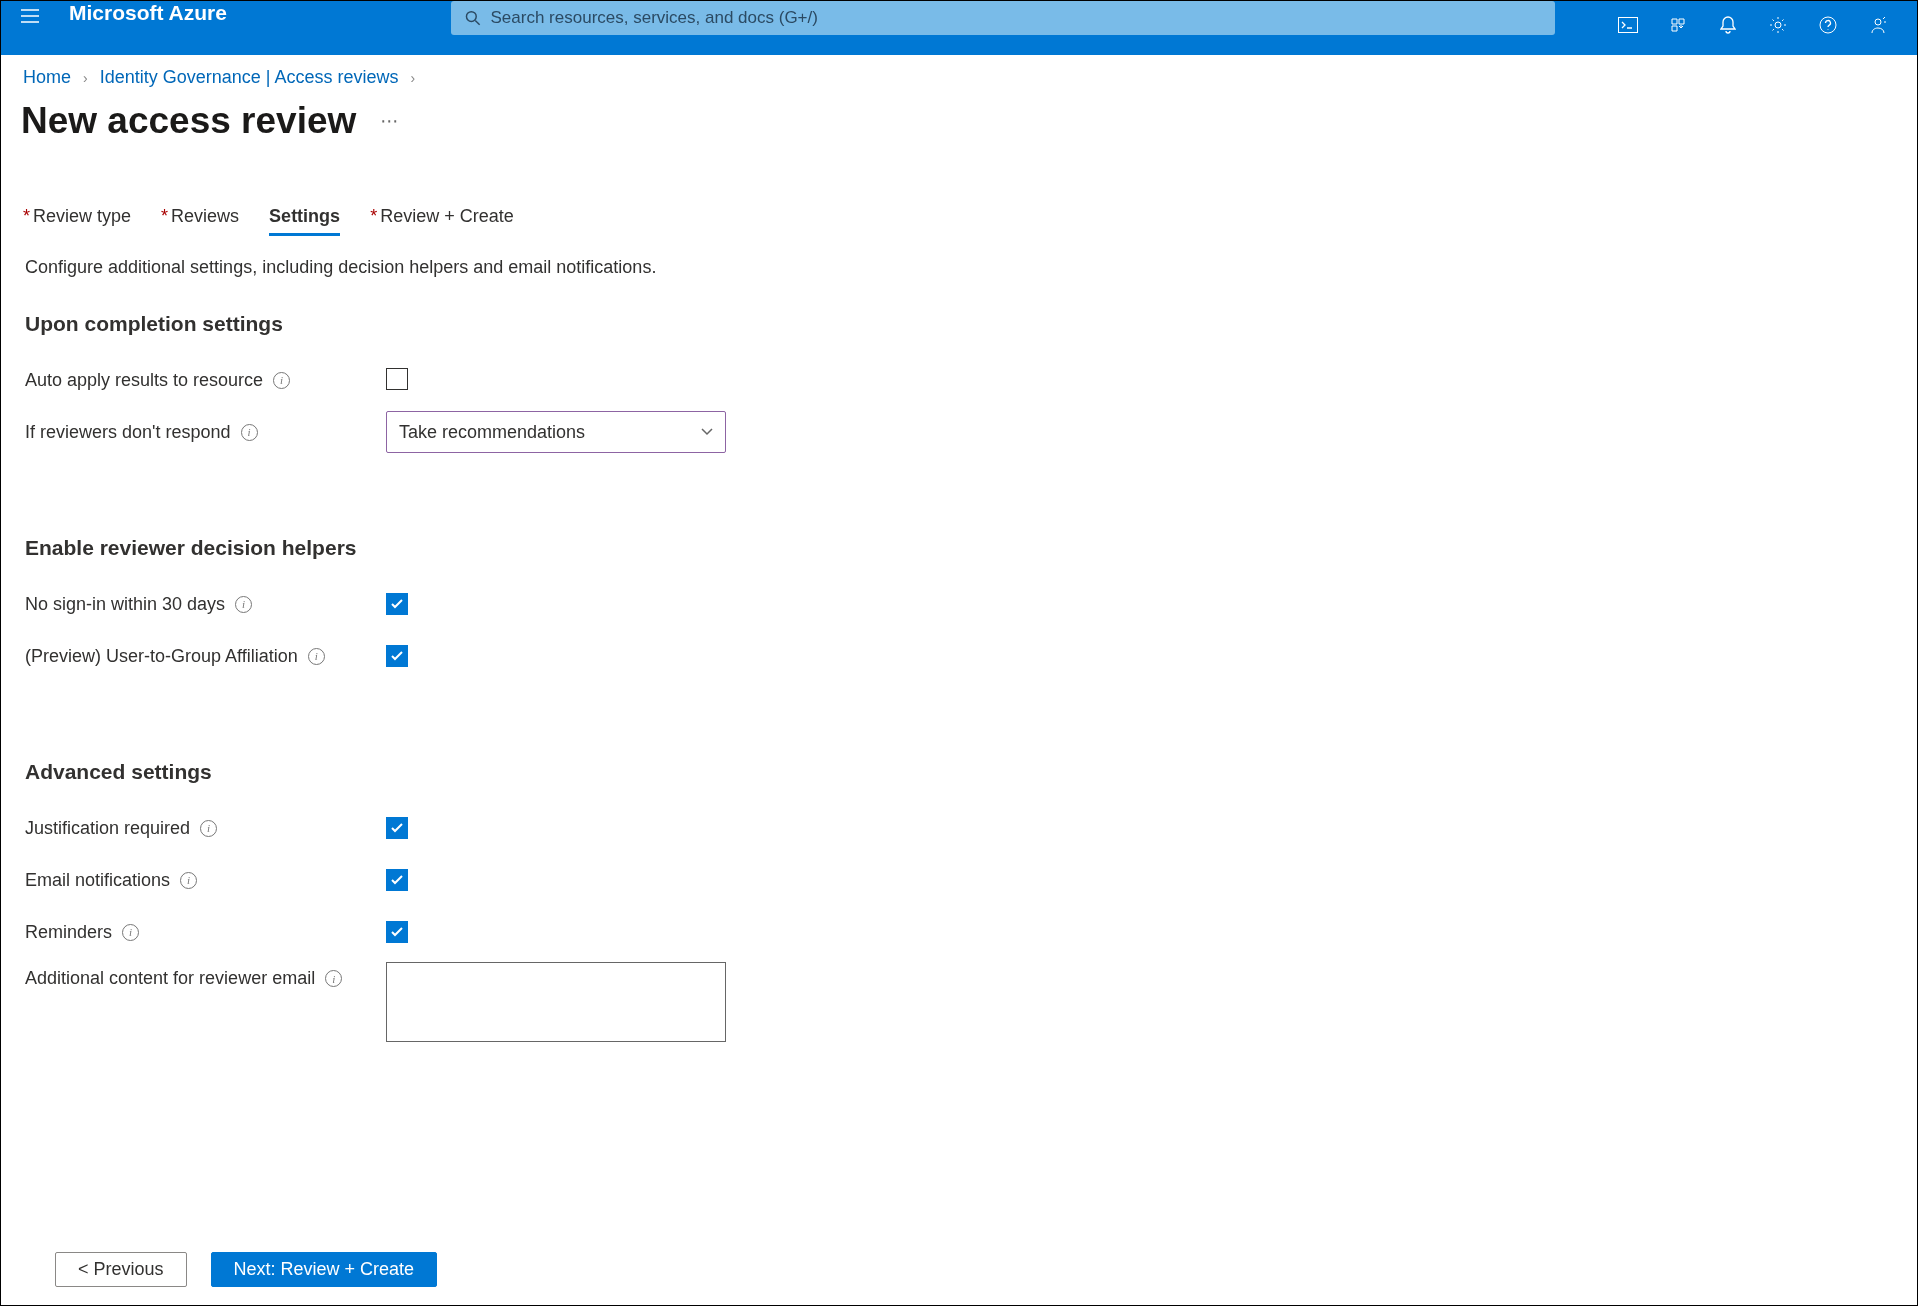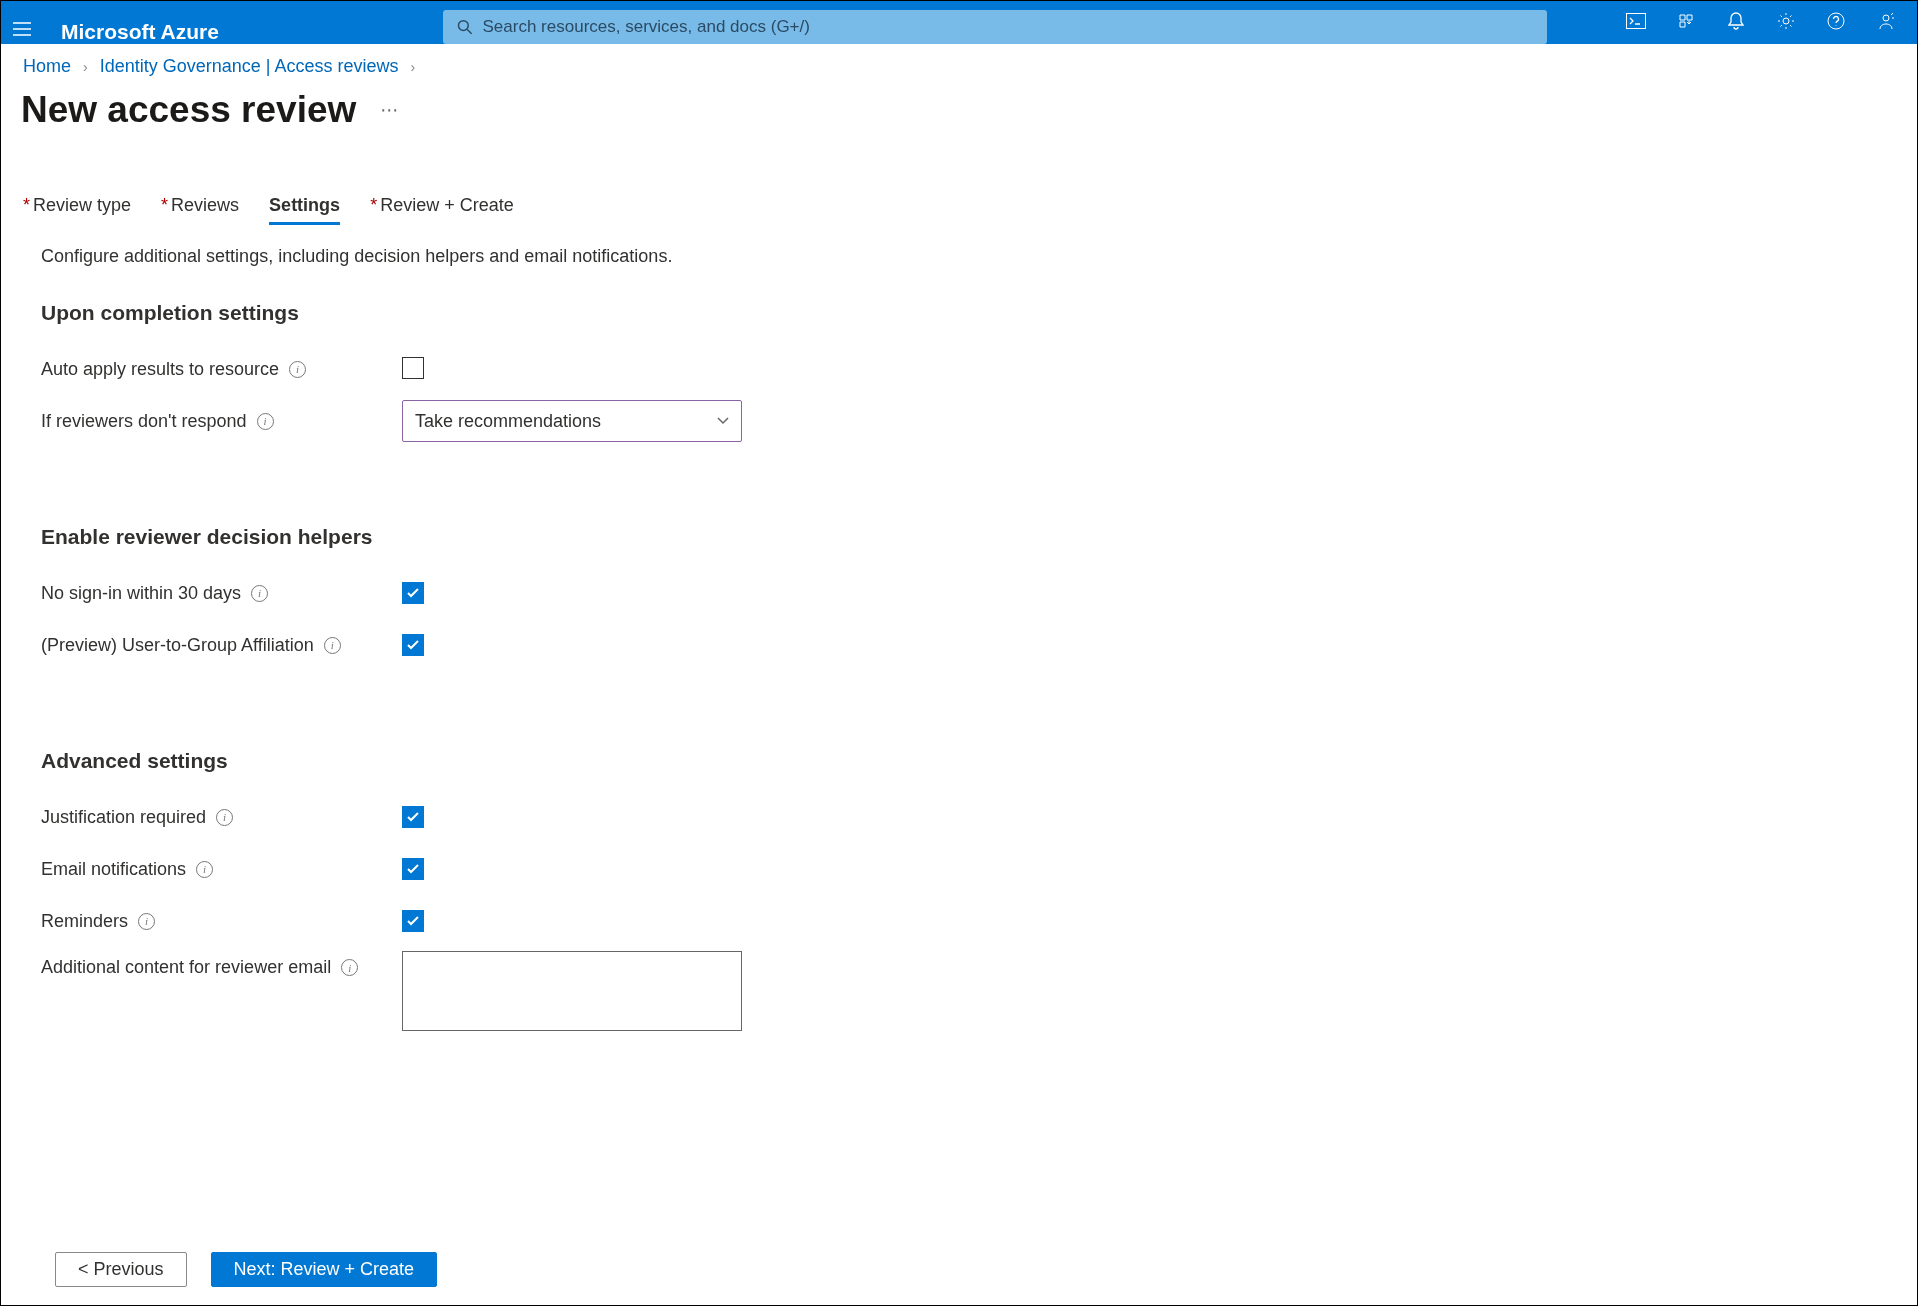--- a/index.html
+++ b/index.html
@@ -1,19 +1,19 @@
 <!DOCTYPE html>
 <html><head>
 <meta charset="utf-8">
 <style>
 * { box-sizing: border-box; margin: 0; padding: 0; }
 body { font-family: 'Segoe UI', Tahoma, sans-serif; font-size: 13px; color: #323130; border: 1px solid #000; width: 1918px; height: 1306px; position: relative; }
 
 
-.top-bar { background: #0078d4; height: 43px; display: flex; align-items: flex-end; padding: 0 6px; color: #fff; }
+.top-bar { background: #0078d4; height: 54px; display: flex; align-items: flex-start; padding: 0 14px; color: #fff; }
 .hamburger { width: 30px; height: 30px; display: flex; align-items: center; justify-content: center; cursor: pointer; }
 .brand { font-size: 21px; font-weight: 600; margin-left: 24px; }
 .search-wrap { flex: 0 0 1104px; margin-left: 224px; }
 .search-box { background: #79bbe8; border-radius: 3px; height: 34px; display: flex; align-items: center; padding: 0 14px; }
 .search-box input { background: transparent; border: none; outline: none; color: #2b4a63; font-size: 17px; width: 100%; }
 .search-box input::placeholder { color: #2b4a63; }
 .top-icons { margin-left: auto; display: flex; gap: 0; }
 .top-icons .ticon { width: 50px; height: 47px; display: flex; align-items: center; justify-content: center; cursor: pointer; color: #fff; }
 
 
@@ -27,21 +27,21 @@
 .title-ellipsis { color: #666; font-size: 18px; letter-spacing: 2px; cursor: pointer; }
 
 
 .tabs { display: flex; gap: 30px; padding: 64px 22px 0 22px; border-bottom: 0; font-size: 18px; }
 .tab { padding-bottom: 8px; cursor: pointer; color: #323130; position: relative; }
 .tab .ast { color: #a80000; margin-right: 3px; }
 .tab.active { font-weight: 600; }
 .tab.active::after { content: ''; position: absolute; left: 0; right: 0; bottom: -1px; height: 3px; background: #0078d4; }
 
 
-.content { padding: 22px 32px 0 40px; }
+.content { padding: 22px 32px 0 24px; }
 .desc { font-size: 18px; color: #323130; margin-bottom: 34px; }
 .section-title { font-size: 21px; font-weight: 600; margin-bottom: 22px; margin-top: 34px; }
 .section-title:first-of-type { margin-top: 8px; }
 
 .form-row { display: flex; align-items: center; min-height: 44px; margin-bottom: 8px; }
 .form-row.tall { align-items: flex-start; min-height: 80px; }
 .form-label { width: 345px; display: flex; align-items: center; gap: 10px; font-size: 18px; color: #323130; }
 .info-icon { width: 17px; height: 17px; border: 1px solid #777; border-radius: 50%; display: inline-flex; align-items: center; justify-content: center; font-size: 11px; color: #777; cursor: pointer; font-style: italic; font-family: serif; }
 
 .form-control { }

